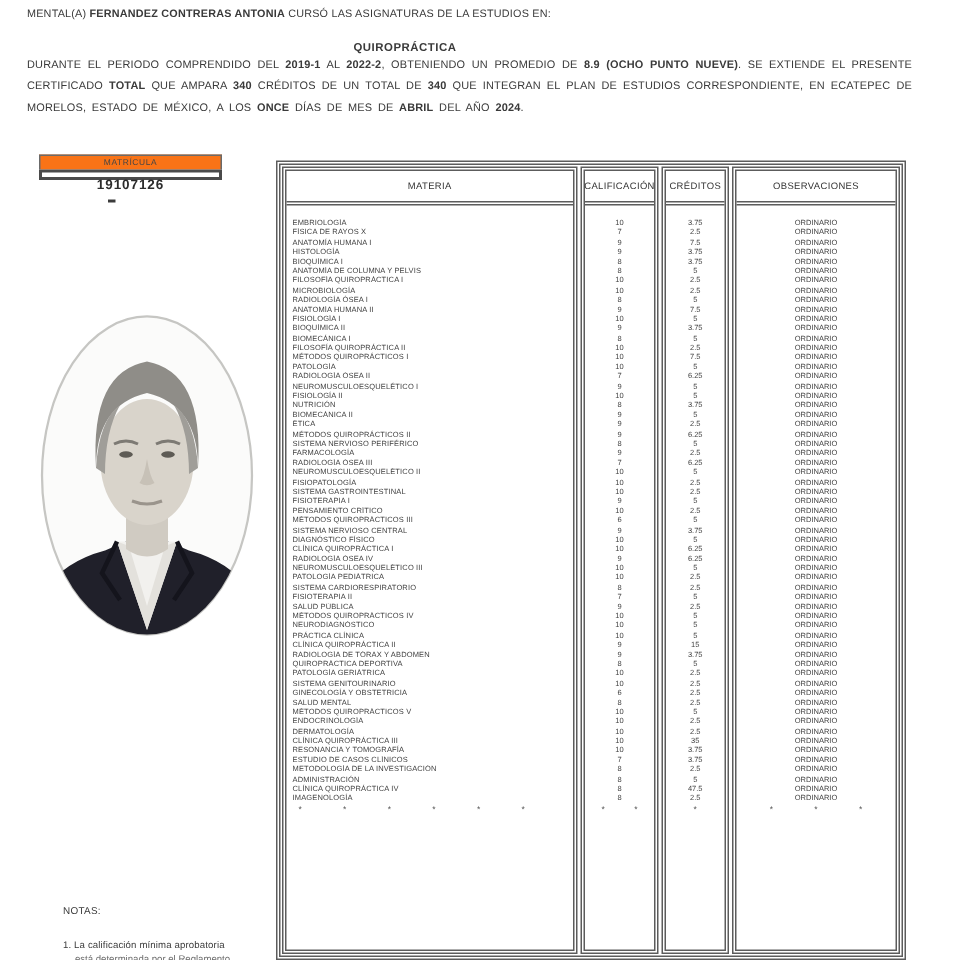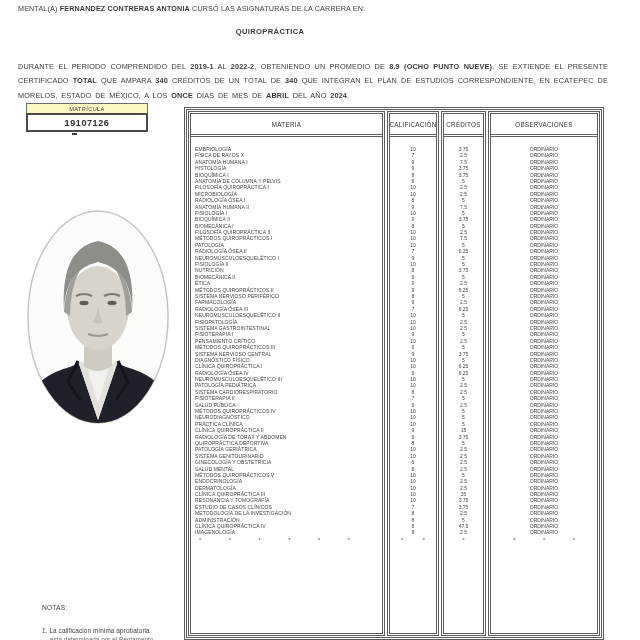--- a/index.html
+++ b/index.html
@@ -8,25 +8,25 @@
     background:#ffffff;color:#3a3a3a;
     font-family:"Liberation Sans", sans-serif;
     -webkit-font-smoothing:antialiased;
   }
   .abs{position:absolute;}
   .bold{font-weight:bold;text-align:right;}
 
   
   #student-line{left:18px;top:4px;width:606px;font-size:7.2px;letter-spacing:.15px;line-height:9px;}
   #career-title{left:0;top:27px;width:540px;text-align:center;font-size:7.6px;font-weight:bold;letter-spacing:.35px;}
-  #cert-paragraph{left:18px;top:60px;width:590px;font-size:7.3px;line-height:14.4px;
+  #cert-paragraph{left:18px;top:36px;width:590px;font-size:7.3px;line-height:14.4px;
     text-align:justify;letter-spacing:.12px;word-spacing:1.6px;}
 
   
-  #matricula-box{left:26px;top:103px;width:122px;height:28px;border:1px solid #6a6a6a;box-sizing:border-box;background:#fef9c3;}
+  #matricula-box{left:26px;top:103px;width:122px;height:16px;border:1px solid #6a6a6a;box-sizing:border-box;background:#f97316;}
   #matricula-label{height:9px;line-height:10px;text-align:center;font-size:5.6px;letter-spacing:.4px;color:#444;}
   #matricula-value{position:absolute;left:-1px;right:-1px;top:9px;bottom:-2px;border:2px solid #4a4a4a;
     background:#fff;text-align:center;font-weight:bold;font-size:9px;line-height:16px;letter-spacing:.6px;color:#2c2c2c;}
   #matricula-mark{left:72px;top:133px;width:5px;height:2px;background:#3c3c3c;}
 
   
   #student-photo{left:20px;top:204px;width:156px;height:232px;background:#fff;}
 
   
   #transcript-table{left:184px;top:107px;width:420px;height:533px;box-sizing:border-box;
@@ -49,21 +49,21 @@
 
   
   #notes-title{left:42px;top:604px;font-size:6.6px;letter-spacing:.2px;}
   #note-line-1{left:42px;top:627px;font-size:6.4px;letter-spacing:.1px;}
   #note-line-2{left:50px;top:636px;font-size:6.4px;color:#6b6b6b;}
 </style>
 </head>
 <body>
 
 <div id="student-line" class="abs">
-  <span>MENTAL(A) </span><span class="bold">FERNANDEZ  CONTRERAS ANTONIA</span><span>  CURSÓ LAS ASIGNATURAS DE LA CARRERA EN:</span>
+  <span>MENTAL(A) </span><span class="bold">FERNANDEZ  CONTRERAS ANTONIA</span><span>  CURSÓ LAS ASIGNATURAS DE LA ESTUDIOS EN:</span>
 </div>
 
 <div id="career-title" class="abs">QUIROPRÁCTICA</div>
 
 <div id="cert-paragraph" class="abs">
   <span>DURANTE EL PERIODO COMPRENDIDO DEL </span><span class="bold">2019-1</span><span> AL </span><span class="bold">2022-2</span><span>, OBTENIENDO UN PROMEDIO DE </span><span class="bold">8.9 (OCHO PUNTO NUEVE)</span><span>. SE EXTIENDE EL PRESENTE CERTIFICADO </span><span class="bold">TOTAL</span><span> QUE AMPARA </span><span class="bold">340</span><span> CRÉDITOS DE UN TOTAL DE </span><span class="bold">340</span><span> QUE INTEGRAN EL PLAN DE ESTUDIOS CORRESPONDIENTE, EN ECATEPEC DE MORELOS, ESTADO DE MÉXICO, A LOS </span><span class="bold">ONCE</span><span> DÍAS DE MES DE </span><span class="bold">ABRIL</span><span> DEL AÑO </span><span class="bold">2024</span><span>.</span>
 </div>
 
 <div id="matricula-box" class="abs">
   <div id="matricula-label">MATRÍCULA</div>

